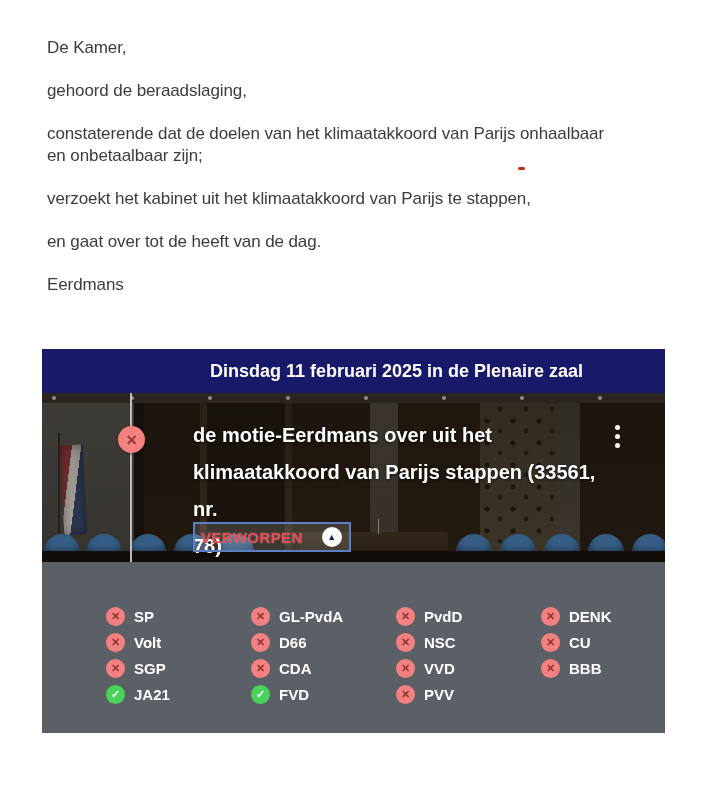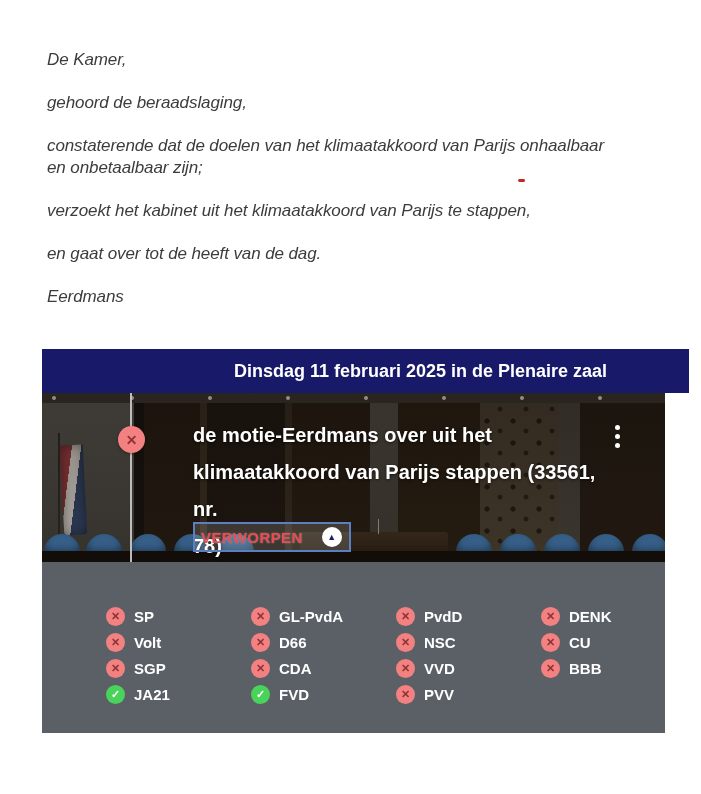--- a/index.html
+++ b/index.html
@@ -2,30 +2,30 @@
 <html style="--header-navy: #191969; --panel-gray: #5b6066; --against-red: #f48181; --against-cross: #8f3434; --for-green: #49d35b; --result-red: #e84b51; --result-border-blue: #5b7fc0; --annotation-red: #bf2b1d; --chevron-navy: #1c1c6e;"><head>
 <meta charset="utf-8">
 <style>
   html,body{margin:0;padding:0;background:#ffffff;}
   .page{position:relative;width:701px;height:794px;background:#ffffff;overflow:hidden;
         font-family:"Liberation Sans", sans-serif;}
 
   
   .doc{position:absolute;left:47px;top:33px;width:578px;color:#3c3c3c;
        font-size:17px;line-height:22px;letter-spacing:-0.1px;}
-  .doc p{margin:16px 0 21px 0;font-style:italic;}
+  .doc p{margin:4px 0 21px 0;}
   .marked{position:relative;}
   .marked::after{content:"";position:absolute;left:-2px;right:-5px;bottom:-5px;height:3px;
        border-radius:2px;background:var(--annotation-red);transform:rotate(-0.6deg);}
 
   
   .card{position:absolute;left:42px;top:349px;width:623px;height:384px;}
   .card-header{position:absolute;top:0;left:0;width:100%;height:44px;
        background:var(--header-navy);color:#fff;font-weight:bold;font-size:18px;
-       line-height:44px;text-align:center;text-indent:86px;padding-left:24px;}
+       line-height:44px;text-align:center;text-indent:86px;}
 
   
   .photo{position:absolute;top:44px;left:0;width:623px;height:169px;background:#241c15;overflow:hidden;}
   .photo .strip{position:absolute;top:0;bottom:0;}
   .s-wall{left:0;width:92px;background:linear-gradient(#57544e,#3b3833);}
   .s-edge{left:92px;width:10px;background:#17120e;}
   .s-p1{left:102px;width:56px;background:#241a11;}
   .s-g1{left:158px;width:7px;background:#372b1e;}
   .s-p2{left:165px;width:78px;background:#1f1710;}
   .s-g2{left:243px;width:7px;background:#342a1f;}

